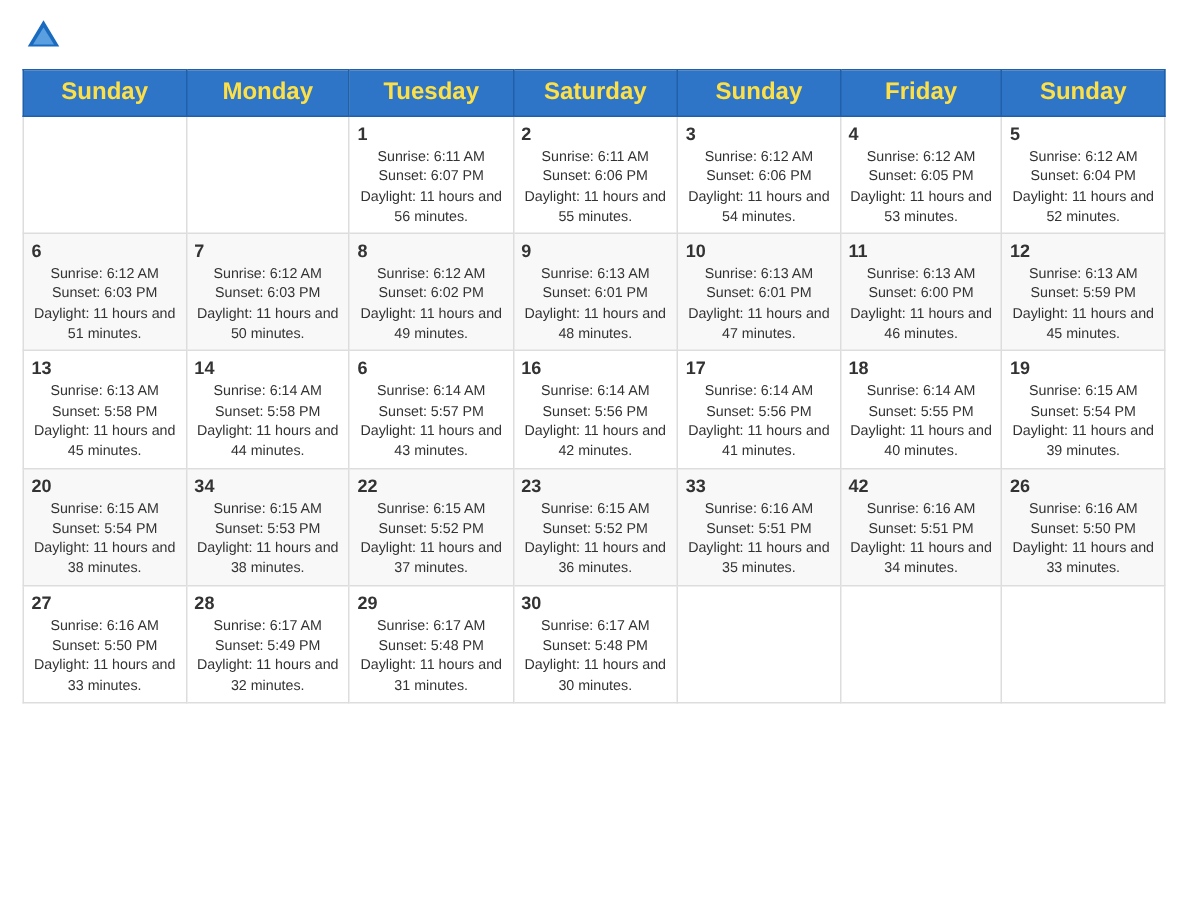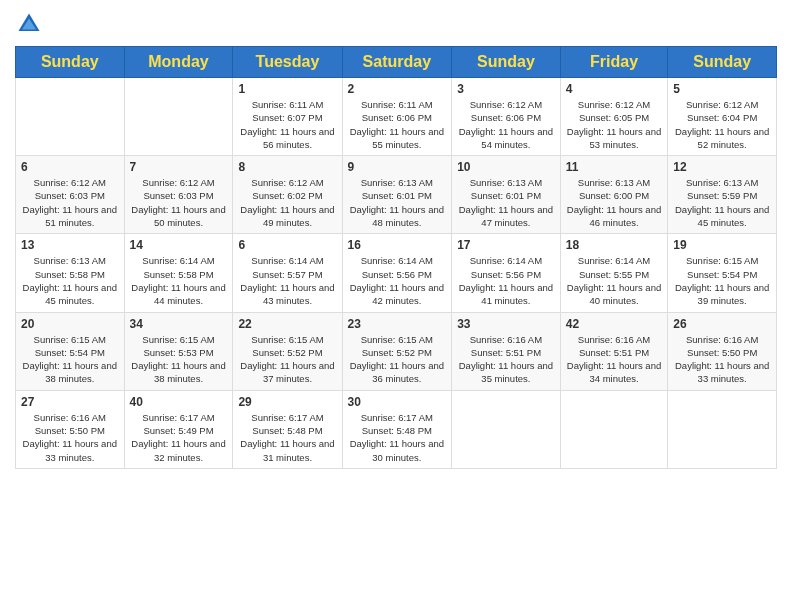--- a/index.html
+++ b/index.html
@@ -350,21 +350,21 @@
       <tr>
         <td>
         <span class="day-number">27</span>
         <div class="day-info">
           Sunrise: 6:16 AM<br>
           Sunset: 5:50 PM<br>
           Daylight: 11 hours and 33 minutes.
         </div>
       </td>
         <td>
-        <span class="day-number">40</span>
+        <span class="day-number">28</span>
         <div class="day-info">
           Sunrise: 6:17 AM<br>
           Sunset: 5:49 PM<br>
           Daylight: 11 hours and 32 minutes.
         </div>
       </td>
         <td>
         <span class="day-number">29</span>
         <div class="day-info">
           Sunrise: 6:17 AM<br>

